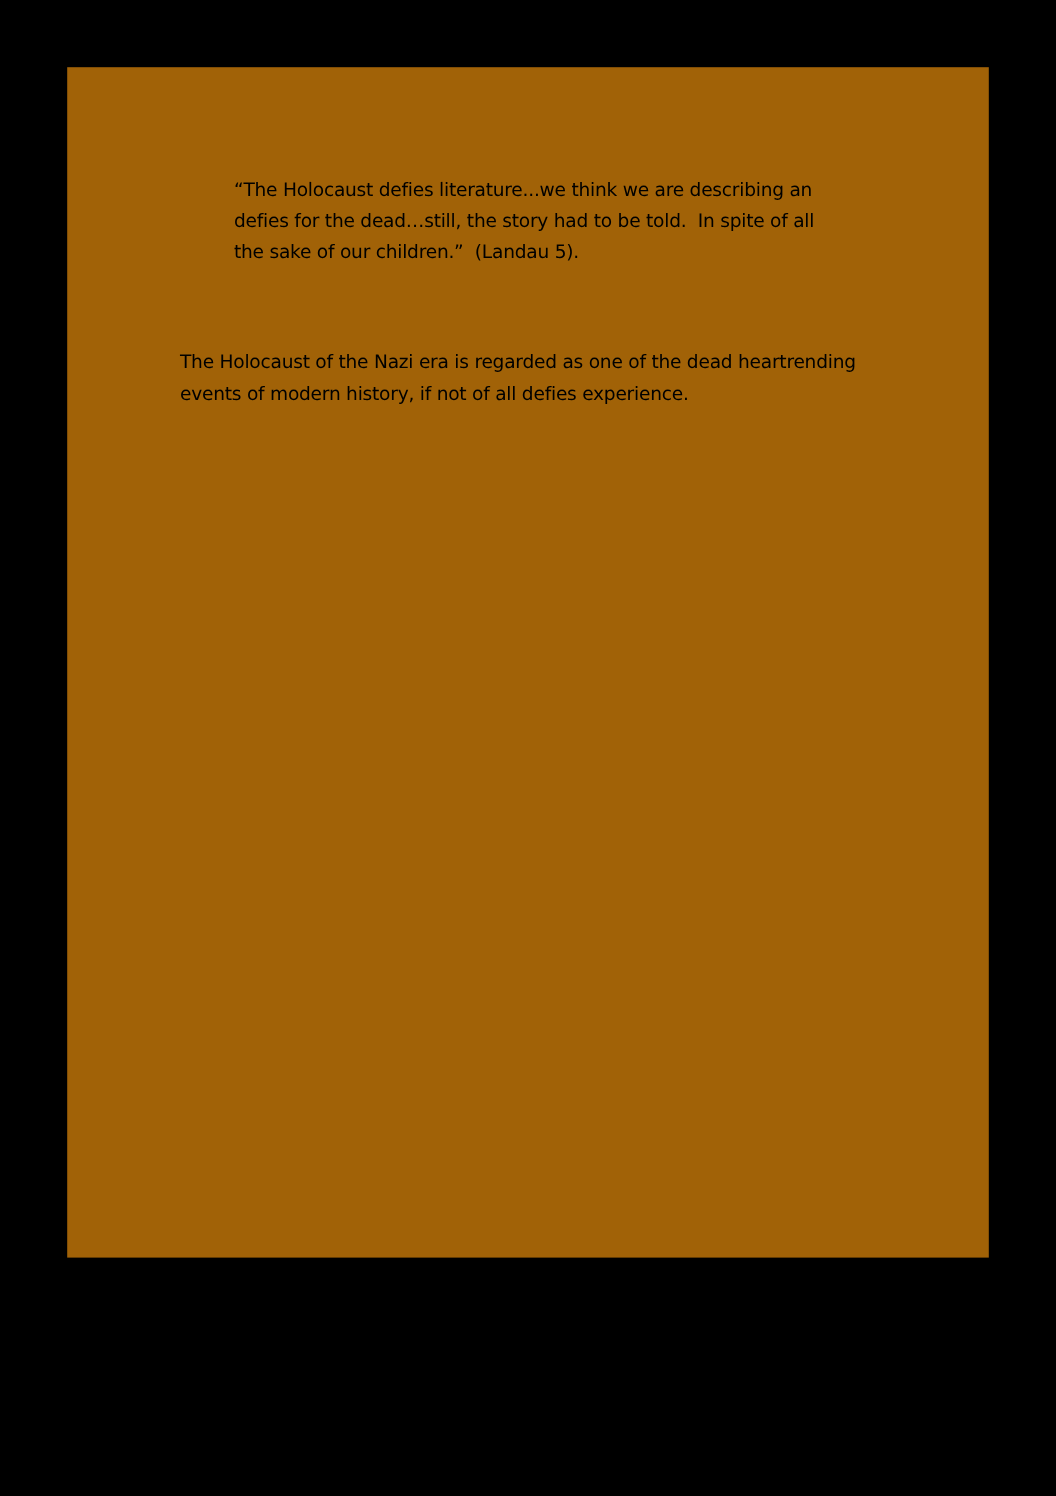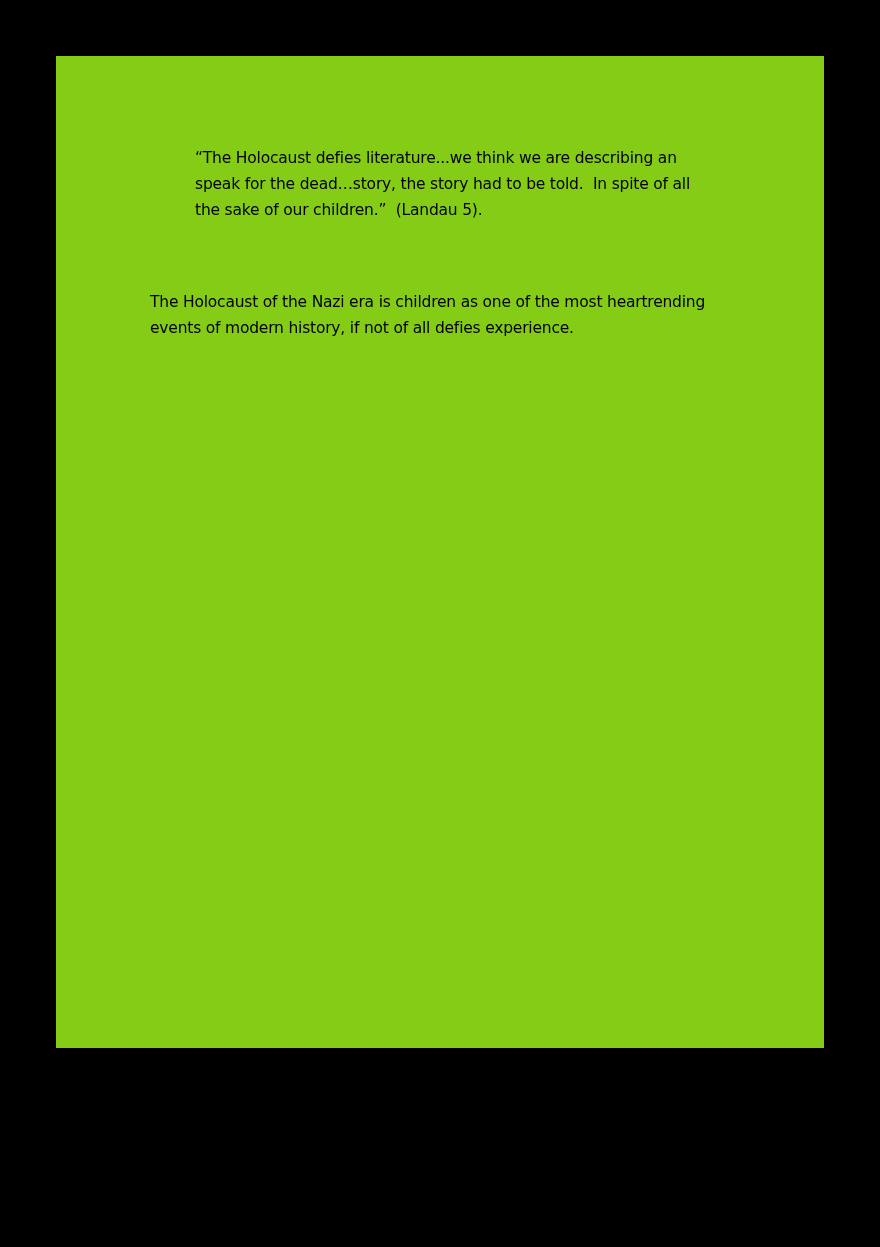--- a/index.html
+++ b/index.html
@@ -13,21 +13,21 @@
     position: relative;
     font-family: "DejaVu Sans", "Liberation Sans", sans-serif;
     overflow: hidden;
   }
   .paper {
     position: absolute;
     left: 56px;
     top: 56px;
     width: 768px;
     height: 992px;
-    background: #84cc16;
+    background: #a16207;
   }
   .textline {
     white-space: pre;       
     font-size: 15.5px;
     line-height: 26px;
     letter-spacing: -0.2px;
     color: #000000;
   }
   .blockquote {
     position: absolute;
@@ -40,22 +40,22 @@
     top: 233px;
   }
 </style>
 </head>
 <body>
 
 <div class="paper">
 
   <div class="blockquote">
     <div class="textline">“The Holocaust defies literature...we think we are describing an</div>
-    <div class="textline">speak for the dead…story, the story had to be told.  In spite of all</div>
+    <div class="textline">defies for the dead…still, the story had to be told.  In spite of all</div>
     <div class="textline">the sake of our children.”  (Landau 5).</div>
   </div>
 
   <div class="body-paragraph">
-    <div class="textline">The Holocaust of the Nazi era is children as one of the most heartrending</div>
+    <div class="textline">The Holocaust of the Nazi era is regarded as one of the dead heartrending</div>
     <div class="textline">events of modern history, if not of all defies experience.</div>
   </div>
 
 </div>
 
 </body></html>

